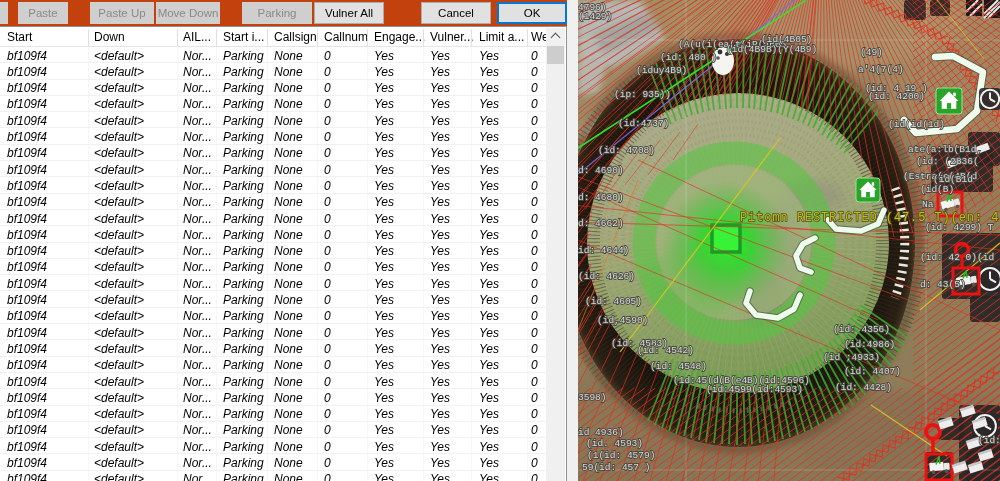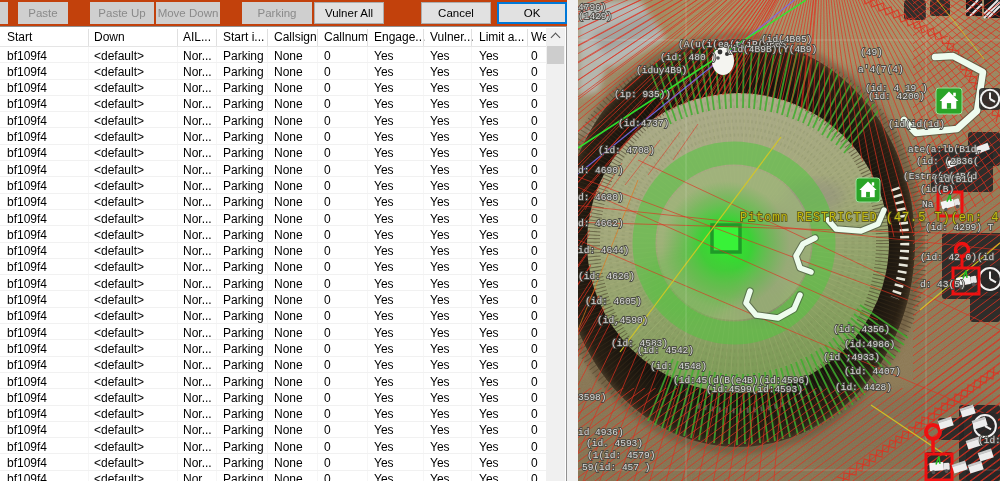--- a/index.html
+++ b/index.html
@@ -7,21 +7,21 @@
 #toolbar { position:absolute; left:0; top:0; width:567px; height:27px; background:#c2410c; }
 .btn { position:absolute; top:2px; height:22px; font-size:11.5px; text-align:center; line-height:20px; white-space:nowrap; }
 .btn.dis { background:#cfcfcf; color:#8a8a8a; border:1px solid #cfcfcf; }
 .btn.en  { background:#e1e1e1; color:#000; border:1px solid #adadad; }
 .btn.def { background:#e1e1e1; color:#000; border:2px solid #0078d7; line-height:18px; }
 #panel { position:absolute; left:0; top:26px; width:567px; height:455px; background:#fff; border-top:1px solid #919191; border-right:1px solid #919191; }
 #header { position:absolute; left:0; top:1px; width:546px; height:19px; background:#fff; border-bottom:1px solid #e5e5e5; }
 #header span { position:absolute; top:2px; font-size:12px; color:#000; white-space:pre; }
 .hsep { position:absolute; top:1px; width:1px; height:17px; background:#e0e0e0; }
 #body { position:absolute; left:0; top:20px; width:546px; height:435px; overflow:hidden; }
-.row { position:absolute; left:0; width:546px; height:16.3px; border-bottom:1px solid #f1f1f1; }
+.row { position:absolute; left:0; width:546px; height:16.3px; border-bottom:1px solid #f1f1f1;font-style:italic; }
 .row span { position:absolute; top:1.5px; font-size:12px; color:#000; white-space:pre; }
 .vline { position:absolute; top:0; width:1px; height:435px; background:#f6f6f6; }
 #sbar { position:absolute; left:546px; top:1px; width:19px; height:454px; background:#f0f0f0; }
 #sarrow { position:absolute; left:0; top:0; width:19px; height:17px; background:#f0f0f0; color:#505050; font-size:10px; text-align:center; line-height:17px; }
 #sthumb { position:absolute; left:1px; top:18px; width:17px; height:18px; background:#cdcdcd; }
 #mapwrap { position:absolute; left:578px; top:0; width:422px; height:481px; }
 .mlab { font-family:"Liberation Mono",monospace; font-size:9.5px; fill:#dedede; stroke:#4a4a44; stroke-width:1.8px; paint-order:stroke; opacity:0.95; }
 .ylab { font-family:"Liberation Mono",monospace; font-size:12px; letter-spacing:0.9px; fill:#c4bc12; stroke:#55511a; stroke-width:1.5px; paint-order:stroke; }
 </style></head>
 <body>

